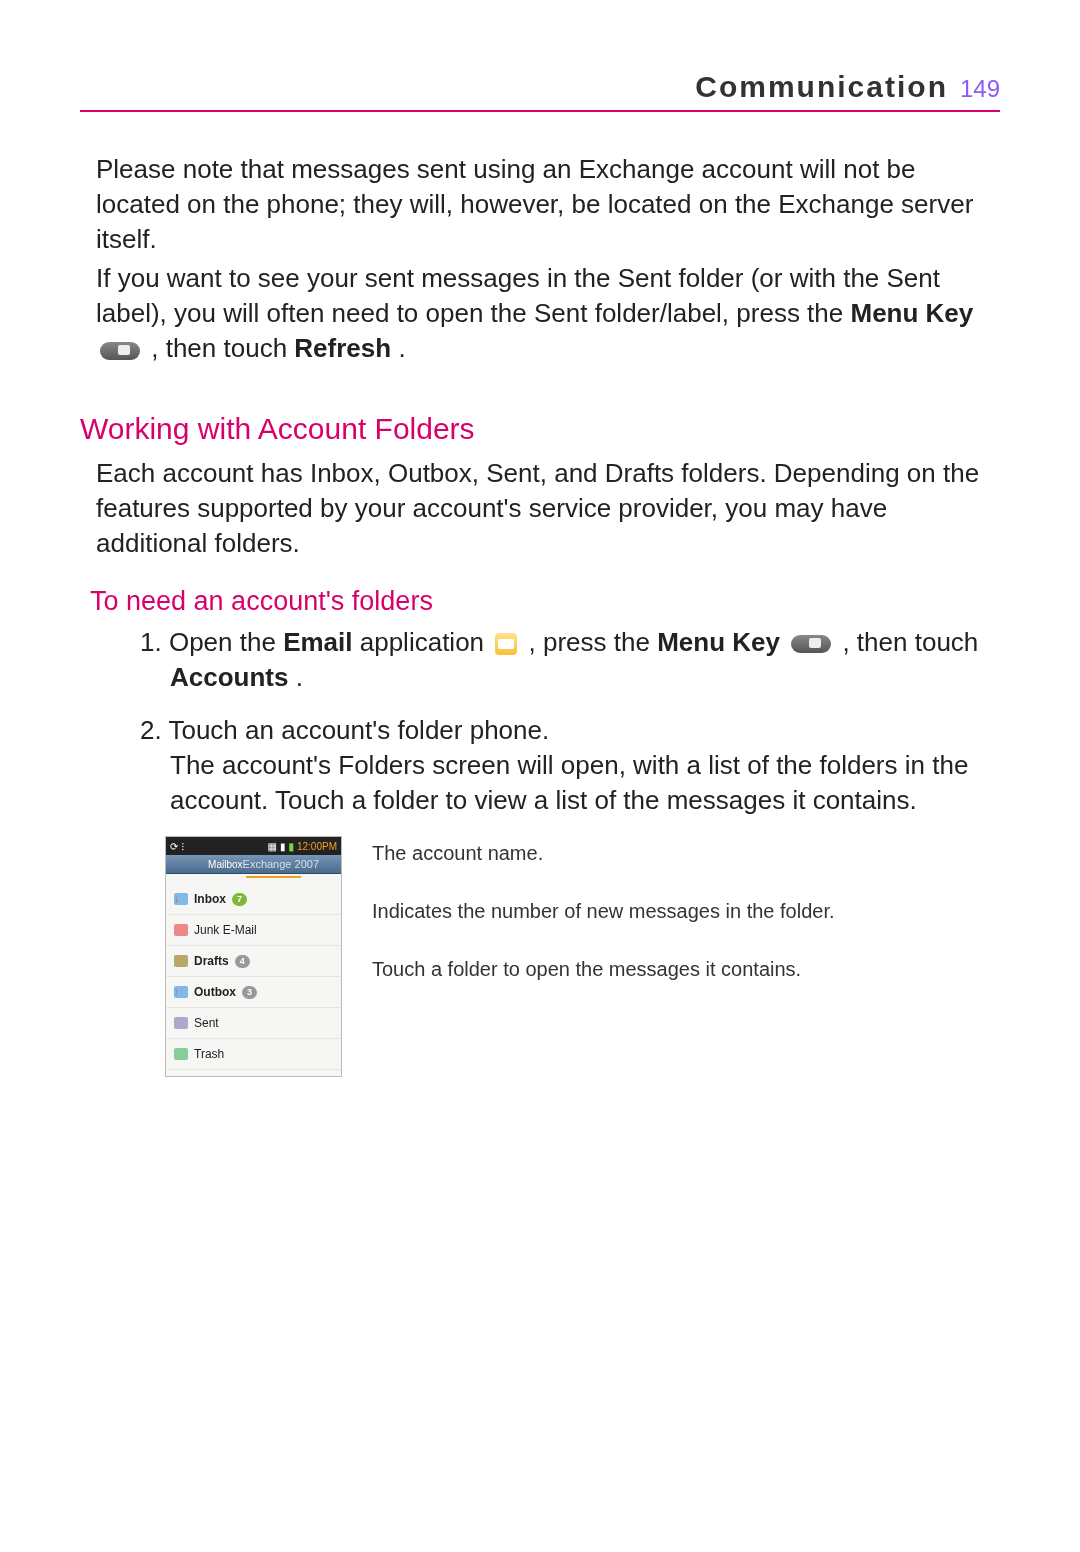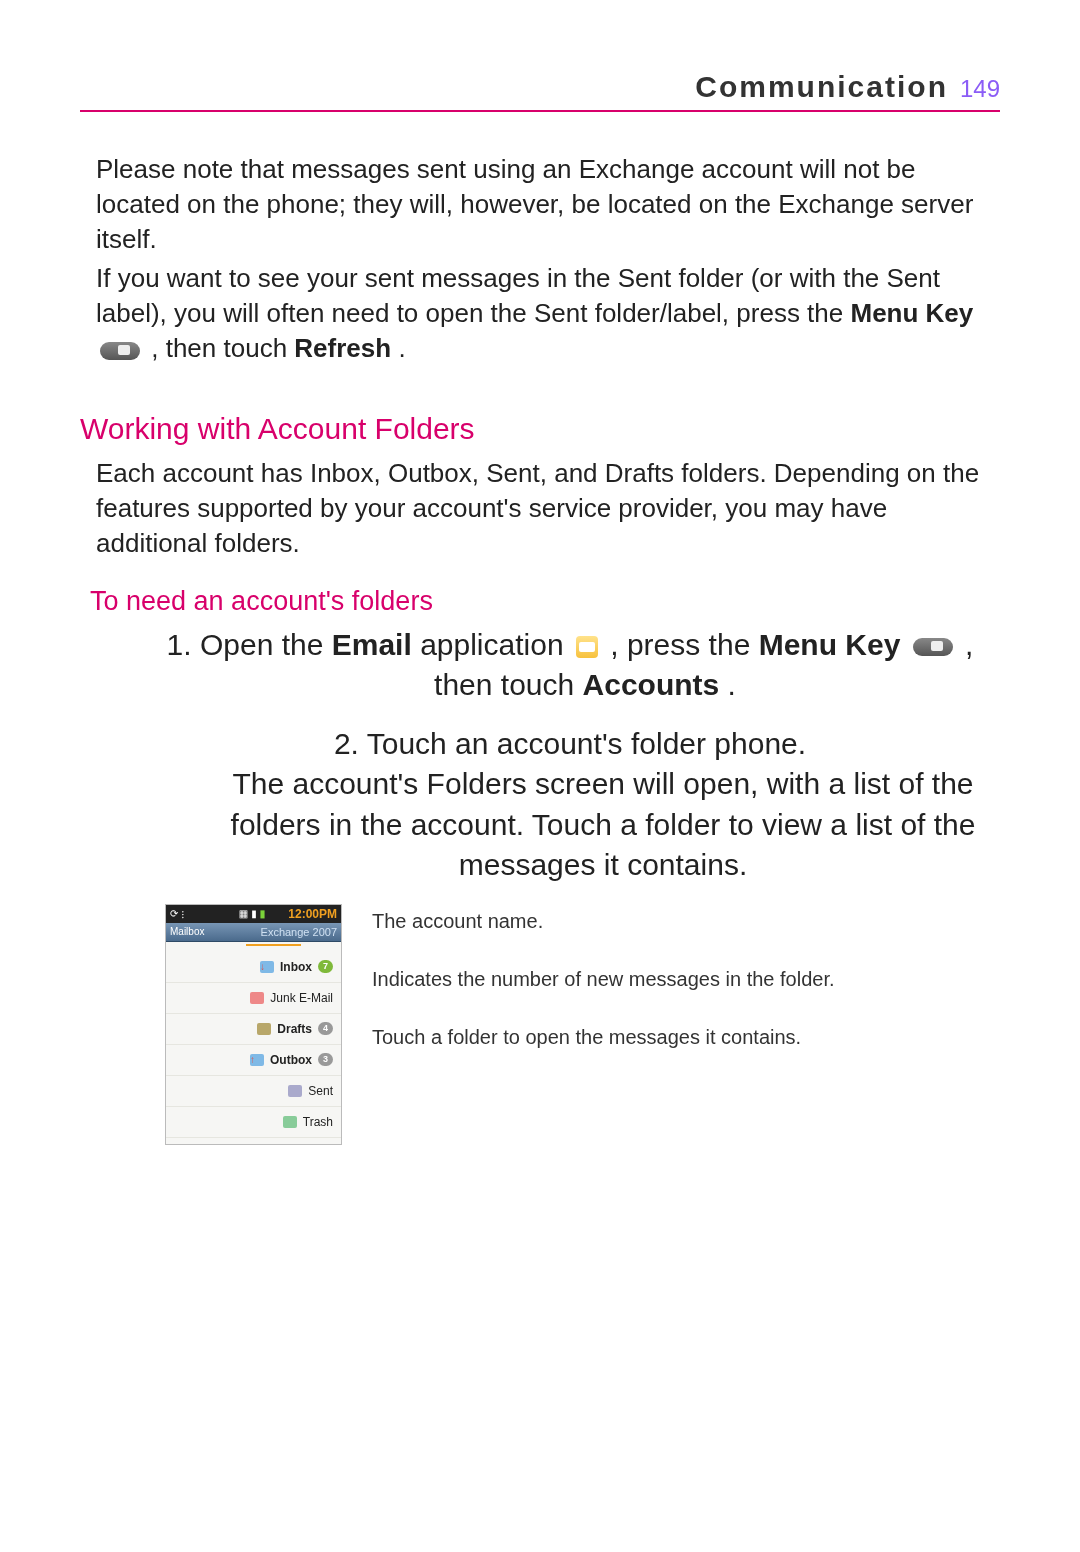--- a/index.html
+++ b/index.html
@@ -45,26 +45,25 @@
     font-weight: 500;
     margin: 45px 0 10px 0;
   }
   .section-h3 {
     color: #d8006b;
     font-size: 27px;
     font-weight: 500;
     margin: 25px 0 8px 10px;
   }
   .list-item {
-    font-size: 30px;
+    font-size: 26px;
     line-height: 1.35;
     margin: 0 0 18px 0;
     padding-left: 90px;
     text-indent: -30px;
-    text-align: center;
   }
   .bold { font-weight: bold; }
   .inline-icon {
     display: inline-block;
     vertical-align: middle;
     margin: 0 4px;
   }
   .menu-key-icon {
     width: 40px;
     height: 18px;
@@ -113,42 +112,41 @@
     background: #222;
     color: #fff;
     display: flex;
     justify-content: space-between;
     align-items: center;
     padding: 0 4px;
     font-size: 10px;
   }
   .status-left, .status-right { display:flex; gap:3px; align-items:center; }
   .sig { color:#7bd23a; font-weight:bold; }
-  .time { color:#f0a020; font-weight:bold; font-size:12px;margin-left:20px;}
+  .time { color:#f0a020; font-weight:normal; font-size:10px;}
   .mailbox-hdr {
     background: linear-gradient(#7896b5, #4a6a8c);
     color: #fff;
     font-size: 10px;
-    padding: 3px 4px;
+    padding: 3px 22px;
     display:flex;
-    justify-content:space-between;
+    justify-content:flex-end;
     align-items:center;
     border-bottom:1px solid #2e4a66;
   }
   .mailbox-hdr-right { color:#cfe0f2; font-size:11px; }
   .mailbox-underline { height:2px; background:#f0a020; margin: 2px 40px 0 auto; width:55px;}
   .folders { padding: 6px 0; }
   .folder-row {
     display: flex;
     align-items: center;
     padding: 8px 8px;
     border-bottom: 1px solid #e6e6e0;
     gap: 6px;
     position:relative;
-    justify-content:flex-end;
   }
   .folder-row.boldrow { font-weight: bold; }
   .f-icon {
     width: 14px; height: 12px;
     border-radius: 2px;
   }
   .f-inbox { background:#7fb9e6; }
   .f-inbox::before{content:"↓"; color:#d9534f; font-size:10px; position:relative; top:-2px;}
   .f-junk { background:#e88; }
   .f-drafts { background:#b8a76a; }
@@ -216,21 +214,21 @@
     <span class="bold">Menu Key</span>
     <span class="inline-icon menu-key-icon"></span>
     <span> , then touch </span>
     <span class="bold">Accounts</span>
     <span>.</span>
   </p>
 
   <p class="list-item">
     <span>2. </span>
     <span>Touch an account's folder phone.</span><br>
-    <span style="text-indent:0; display:inline-block;margin-left:36px;">The account's Folders screen will open, with a list of the folders in the account. Touch a folder to view a list of the messages it contains.</span>
+    <span style="text-indent:0; display:inline-block;">The account's Folders screen will open, with a list of the folders in the account. Touch a folder to view a list of the messages it contains.</span>
   </p>
 
   <div class="screenshot-area">
 
     <div class="phone">
       <div class="statusbar">
         <div class="status-left">
           <span>⟳</span>
           <span>⁝</span>
         </div>

